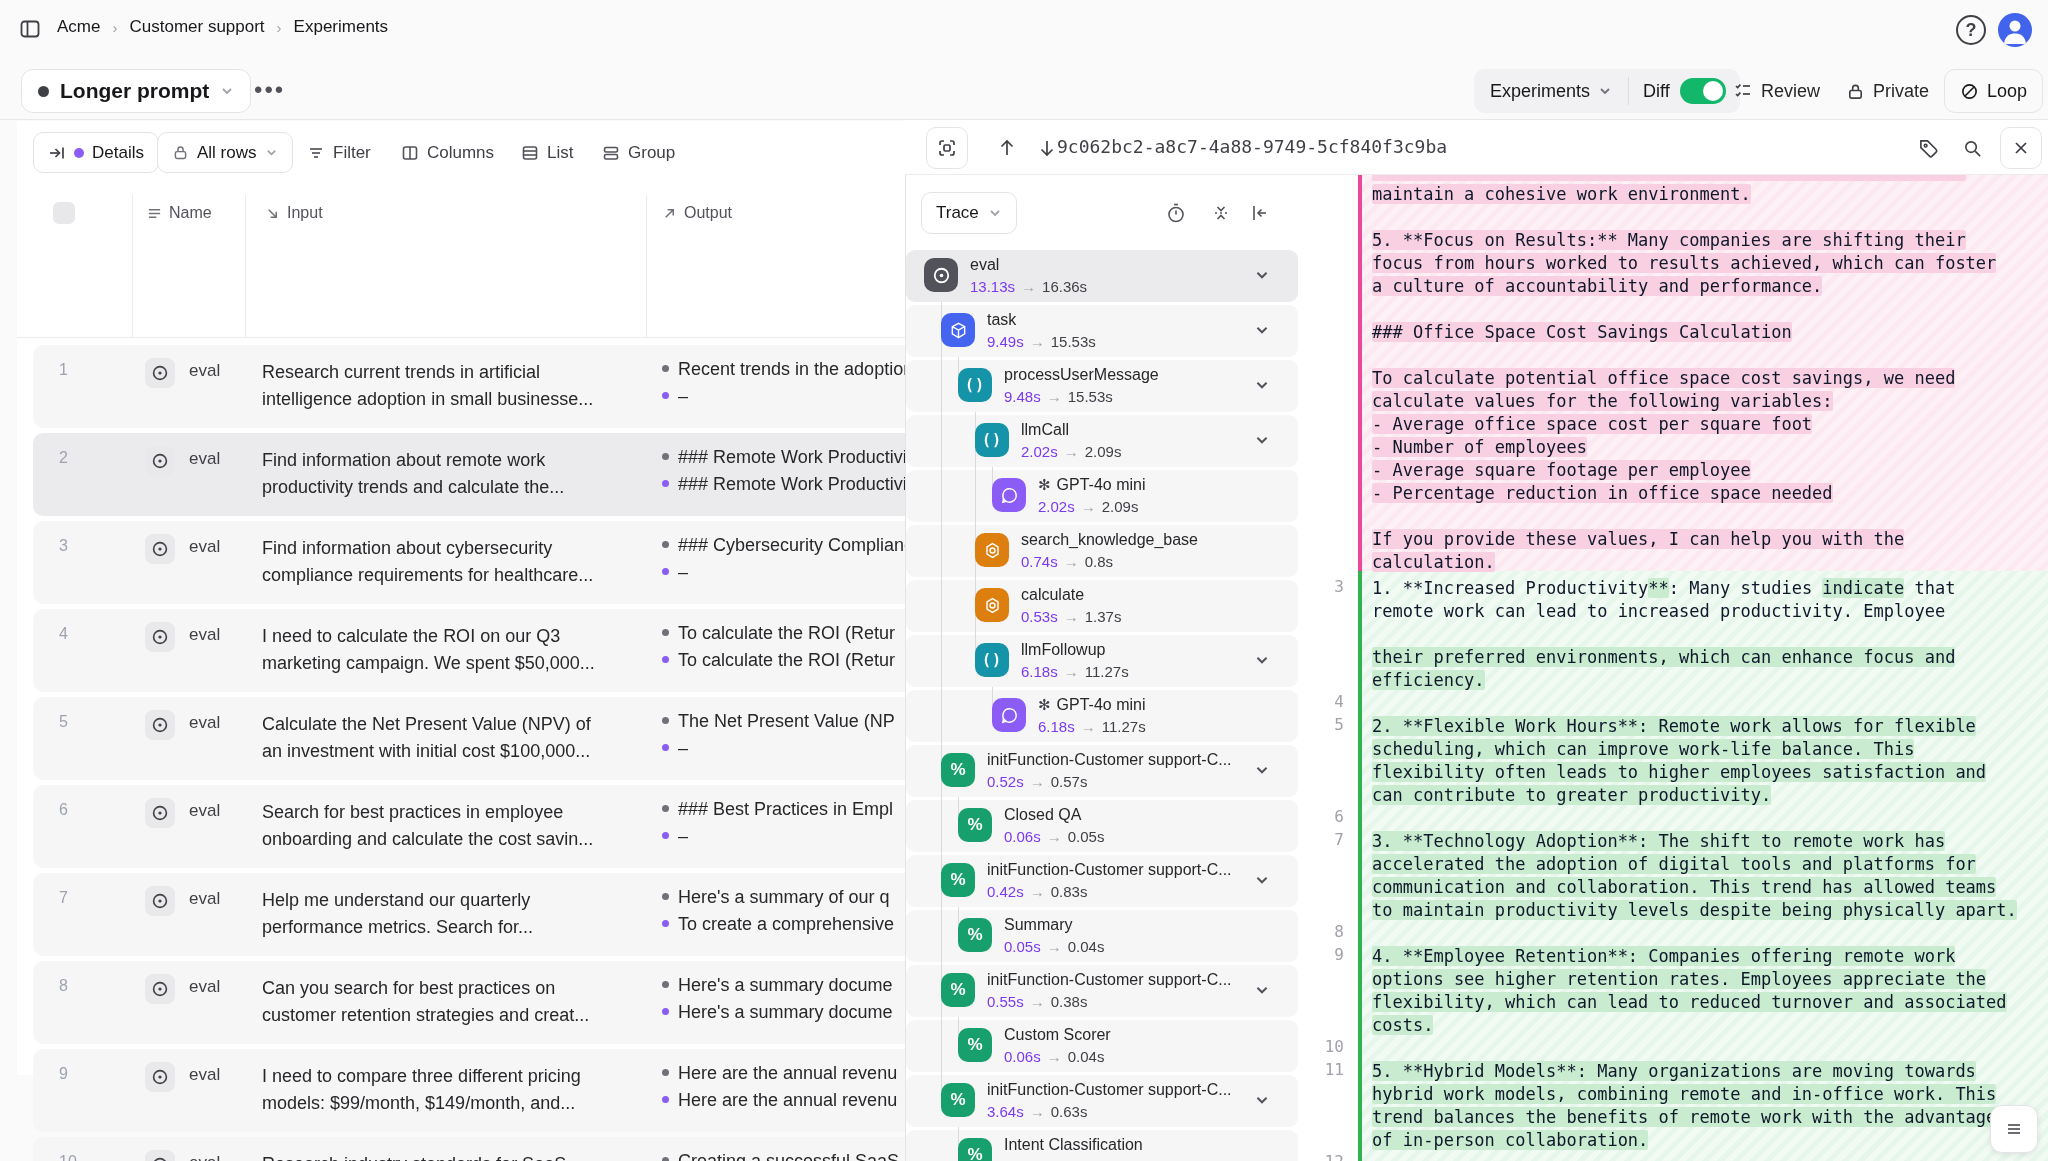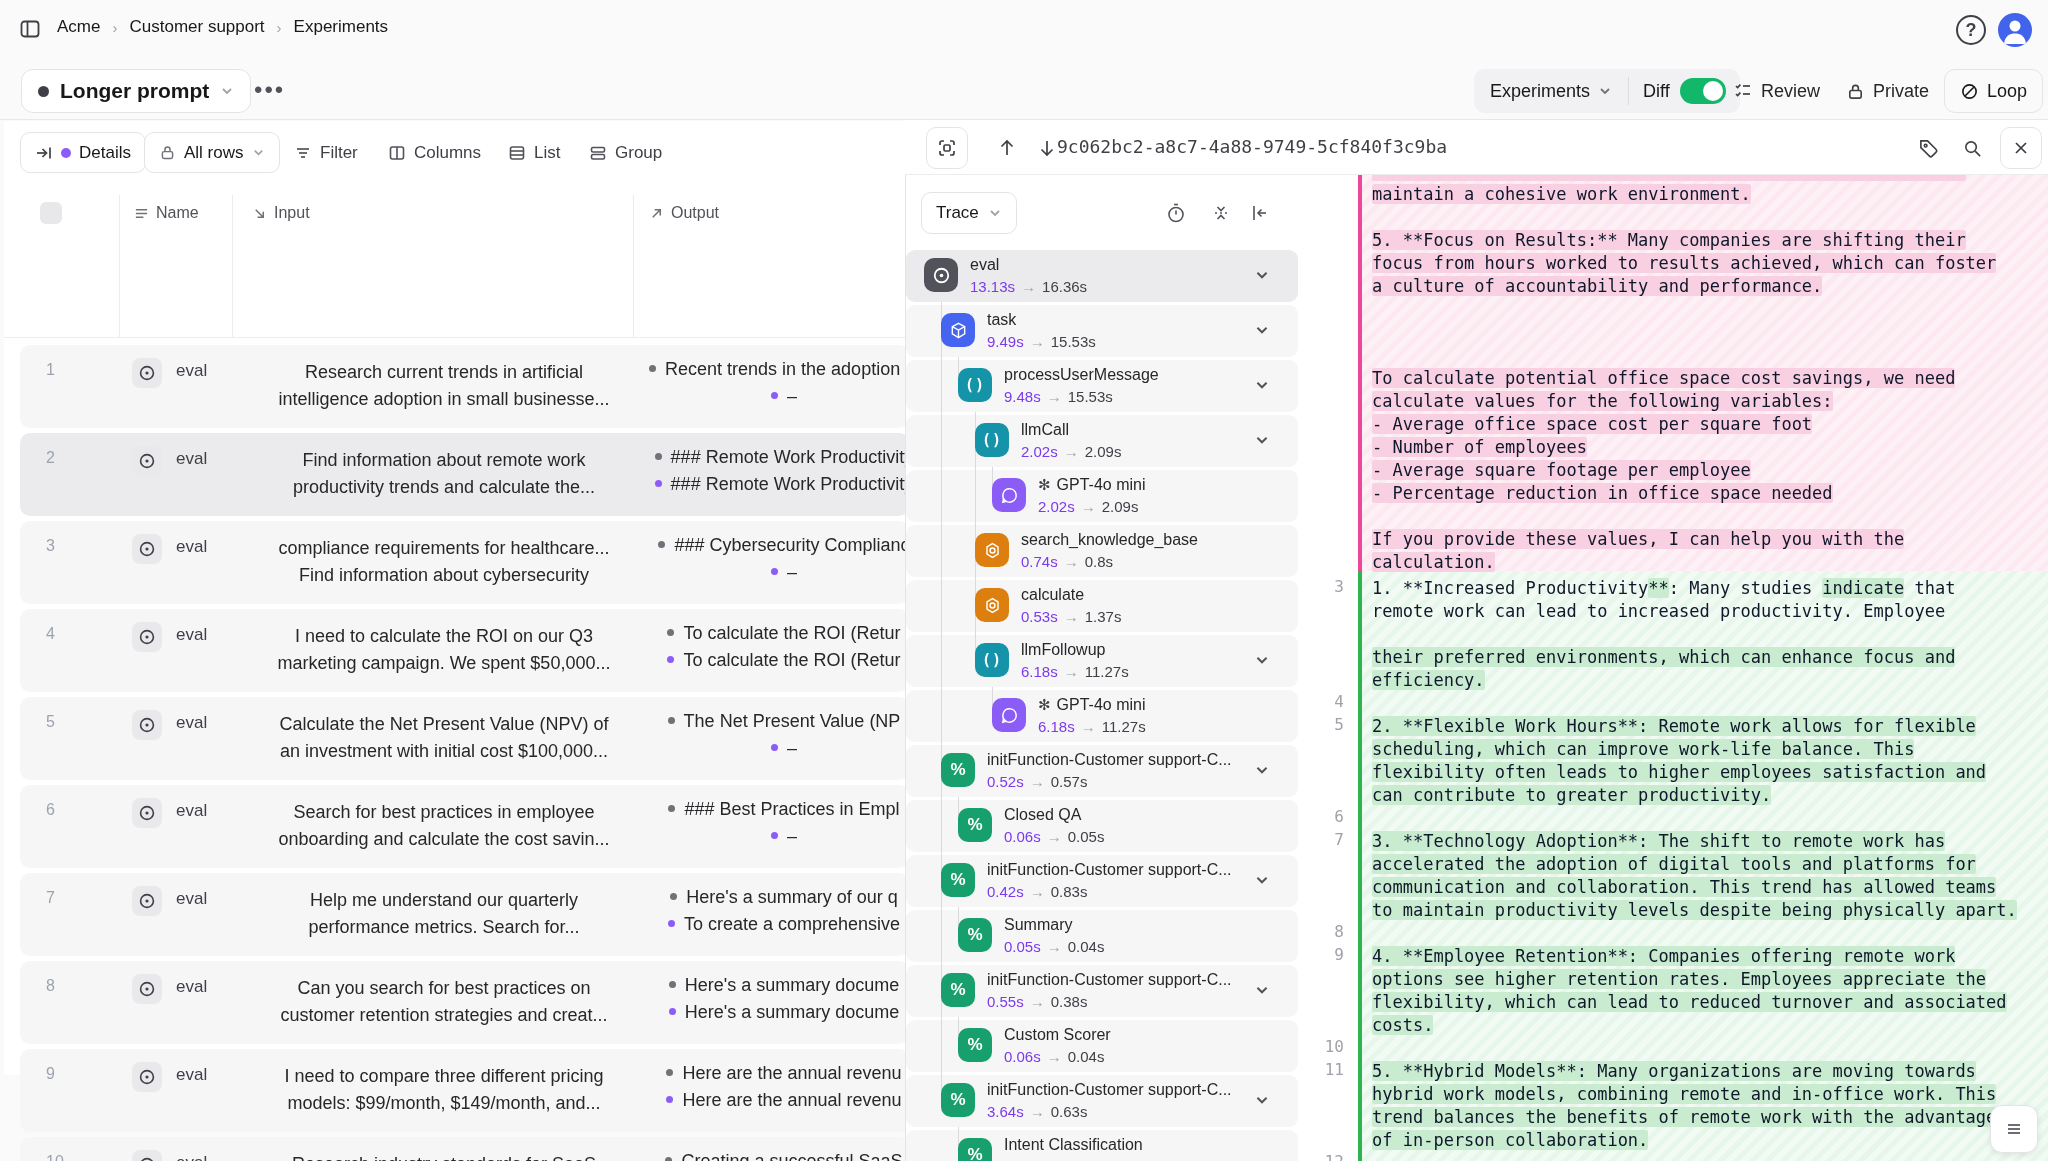--- a/index.html
+++ b/index.html
@@ -29,21 +29,21 @@
   #view-group .vg-divider { width:1px; height:28px; background:#dcdce0; }
   #view-group .seg2 { display:flex; align-items:center; gap:10px; padding:0 14px; }
   .vg-label { font-size:18px; color:#18181b; font-weight:500; }
   .toggle { width:46px; height:26px; border-radius:13px; background:#12b76a; position:relative; }
   .toggle .knob { position:absolute; right:3px; top:3px; width:20px; height:20px; border-radius:50%; background:#fff; }
   .ghost-btn { position:absolute; top:9px; height:44px; display:flex; align-items:center; gap:8px; font-size:18px; color:#27272a; }
   #loop-btn { position:absolute; left:1944px; top:9px; height:44px; border:1px solid #e4e4e7; border-radius:11px;
     background:#fafafa; display:flex; align-items:center; gap:8px; padding:0 15px; font-size:18px; color:#18181b; }
 
   
-  #left-area { position:absolute; left:4px; top:121px; width:905px; height:954px; background:#fff;text-align:center; }
+  #left-area { position:absolute; left:17px; top:121px; width:905px; height:954px; background:#fff; }
   .tb-btn { position:absolute; top:11px; height:41px; border:1px solid #e4e4e7; border-radius:10px; background:#fff;
     display:flex; align-items:center; gap:8px; padding:0 14px; font-size:17px; color:#18181b; }
   .tb-ghost { position:absolute; top:11px; height:41px; display:flex; align-items:center; gap:8px; font-size:17px; color:#3f3f46; }
 
   
   .th-label { position:absolute; display:flex; align-items:center; gap:7px; font-size:16px; color:#52525b; }
   .vline { position:absolute; width:1px; background:#ececee; }
   #tbl-divider { position:absolute; left:0; top:216px; width:905px; height:1px; background:#ececee; }
   #header-checkbox { position:absolute; left:36px; top:81px; width:22px; height:22px; border-radius:6px; background:#e8e8eb; }
 
@@ -309,22 +309,22 @@
         <div class="trow" style="top: 400px;">
           <span class="rnum">3</span>
           <span class="reval-ic">
             <svg width="18" height="18" viewBox="0 0 18 18" fill="none" stroke="#3f3f46" stroke-width="1.6">
               <circle cx="9" cy="9" r="6.4"></circle>
               <circle cx="9" cy="9" r="1.6" fill="#3f3f46" stroke="none"></circle>
             </svg>
           </span>
           <span class="reval">eval</span>
           <div class="rin">
+            <div>Find information about cybersecurity</div>
             <div>compliance requirements for healthcare...</div>
-            <div>Find information about cybersecurity</div>
           </div>
           <div class="rout-line" style="top:14px"><span class="odot gray"></span>### Cybersecurity Complianc</div>
           <div class="rout-line" style="top:41px"><span class="odot purple"></span>–</div>
         </div>
         <div class="trow" style="top: 488px;">
           <span class="rnum">4</span>
           <span class="reval-ic">
             <svg width="18" height="18" viewBox="0 0 18 18" fill="none" stroke="#3f3f46" stroke-width="1.6">
               <circle cx="9" cy="9" r="6.4"></circle>
               <circle cx="9" cy="9" r="1.6" fill="#3f3f46" stroke="none"></circle>
@@ -710,20 +710,21 @@
   <div id="diffpane">
       <div class="dblock removed" style="top: 0px; height: 396px;"></div>
       <div class="dbar removed" style="top: 0px; height: 396px;"></div>
       <div class="dblock added" style="top: 396px; height: 590px;"></div>
       <div class="dbar added" style="top: 396px; height: 590px;"></div>
       <div class="dline" style="top: -15px;"><span class="hl-r">                                                          </span></div>
       <div class="dline" style="top: 8px;"><span class="hl-r">maintain a cohesive work environment.</span></div>
       <div class="dline" style="top: 54px;"><span class="hl-r">5. **Focus on Results:** Many companies are shifting their</span></div>
       <div class="dline" style="top: 77px;"><span class="hl-r">focus from hours worked to results achieved, which can foster</span></div>
       <div class="dline" style="top: 100px;"><span class="hl-r">a culture of accountability and performance.</span></div>
+      <div class="dline" style="top: 146px;"><span class="hl-r">### Office Space Cost Savings Calculation</span></div>
       <div class="dline" style="top: 192px;"><span class="hl-r">To calculate potential office space cost savings, we need</span></div>
       <div class="dline" style="top: 215px;"><span class="hl-r">calculate values for the following variables:</span></div>
       <div class="dline" style="top: 238px;"><span class="hl-r">- Average office space cost per square foot</span></div>
       <div class="dline" style="top: 261px;"><span class="hl-r">- Number of employees</span></div>
       <div class="dline" style="top: 284px;"><span class="hl-r">- Average square footage per employee</span></div>
       <div class="dline" style="top: 307px;"><span class="hl-r">- Percentage reduction in office space needed</span></div>
       <div class="dline" style="top: 353px;"><span class="hl-r">If you provide these values, I can help you with the</span></div>
       <div class="dline" style="top: 376px;"><span class="hl-r">calculation.</span></div>
       <div class="dnum" style="top: 402px;">3</div>
       <div class="dline" style="top: 402px;"><span>1. **Increased Productivity</span><span class="hl-g">**</span><span>: Many studies </span><span class="hl-g">indicate</span><span> that</span></div>

